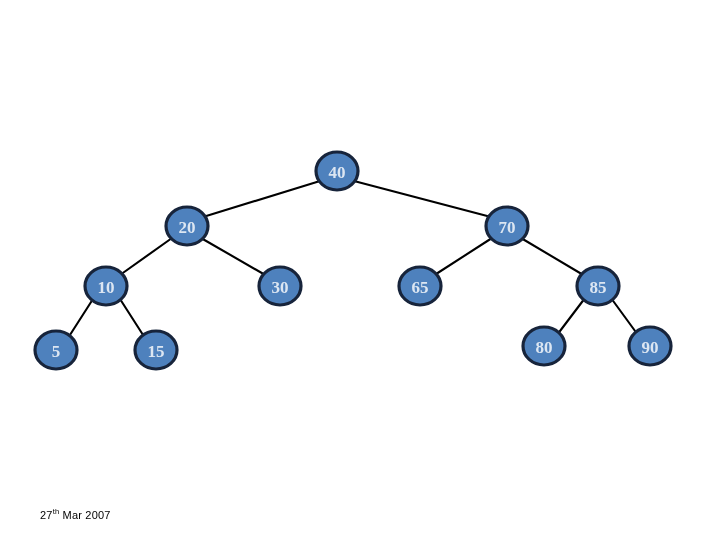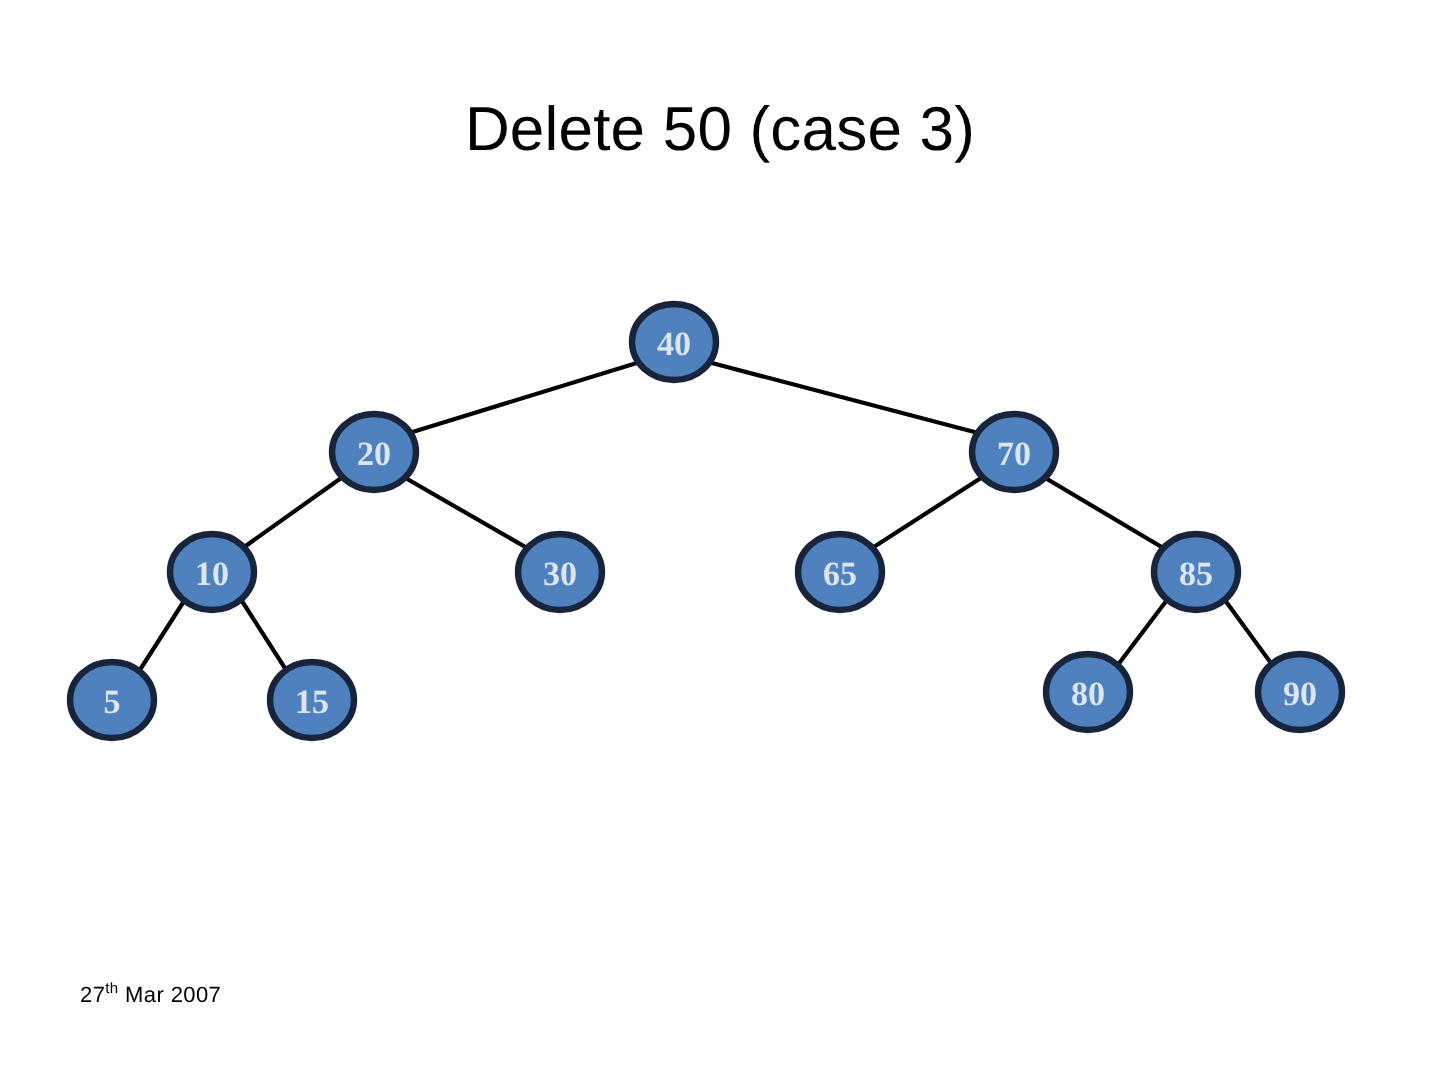--- a/index.html
+++ b/index.html
@@ -51,39 +51,38 @@
     fill: #DCE6F2;
     font-family: "Liberation Serif", serif;
     font-size: 17px;
     font-weight: bold;
     text-anchor: middle;
     dominant-baseline: central;
   }
   #slide-footer {
     position: absolute;
     left: 40px;
-    top: 492px;
+    top: 509px;
     font-family: "Liberation Sans", sans-serif;
     font-size: 11px;
     color: #000000;
     white-space: nowrap;
     letter-spacing: 0.2px;
   }
   #slide-footer sup {
     font-size: 7.5px;
     vertical-align: super;
     line-height: 0;
   }
 </style>
 </head>
 <body>
 
 <div id="slide">
 
-  <div id="slide-title">Delete 50 (case 3)</div>
 
   <svg id="tree-canvas" viewBox="0 0 720 540">
     <g id="edge-layer">
         <line x1="320" y1="181" x2="203" y2="217" class="tree-edge" stroke="#000000"></line>
         <line x1="354" y1="181" x2="491" y2="217" class="tree-edge" stroke="#000000"></line>
         <line x1="172" y1="238" x2="120" y2="275" class="tree-edge" stroke="#000000"></line>
         <line x1="201" y1="238" x2="267" y2="276" class="tree-edge" stroke="#000000"></line>
         <line x1="492" y1="238" x2="433" y2="276" class="tree-edge" stroke="#000000"></line>
         <line x1="521" y1="238" x2="585" y2="276" class="tree-edge" stroke="#000000"></line>
         <line x1="93" y1="299" x2="68" y2="338" class="tree-edge" stroke="#000000"></line>

